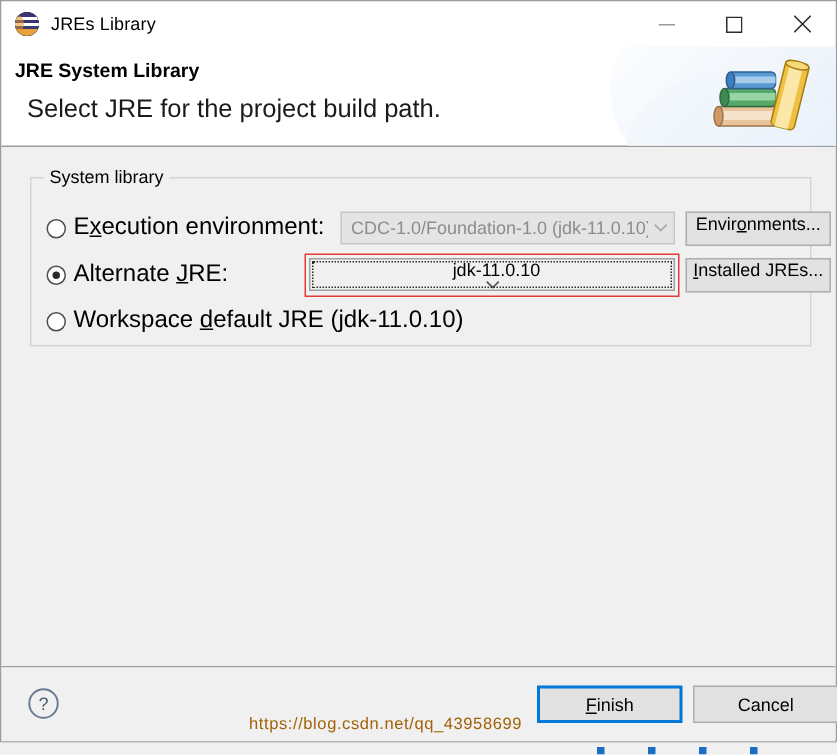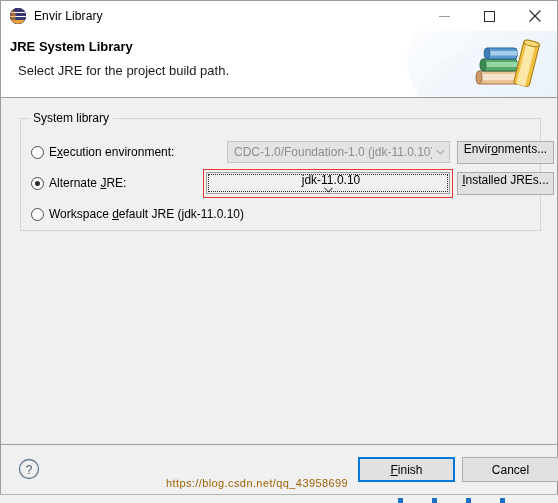--- a/index.html
+++ b/index.html
@@ -116,21 +116,21 @@
   .banner-title {
     position: absolute;
     left: 9px; top: 8px;
     font-size: 13px;
     font-weight: bold;
     color: #000000;
   }
   .banner-sub {
     position: absolute;
     left: 17px; top: 32px;
-    font-size: 13px;
+    font-size: 17px;
     color: #1a1a1a;
   }
   .banner-icon {
     position: absolute;
     right: 14px; top: 7px;
     width: 74px; height: 54px;
   }
 
   
   .content {
@@ -180,21 +180,21 @@
   .radio.checked::after {
     content: "";
     position: absolute;
     left: 3px; top: 3px;
     width: 5px; height: 5px;
     border-radius: 50%;
     background: #2b2b2b;
   }
   .radio-label {
     margin-left: 5px;
-    font-size: 12px;
+    font-size: 16px;
     color: #000000;
     white-space: nowrap;
   }
   .mn { text-decoration: underline; }
 
   
   .combo {
     position: absolute;
     box-sizing: border-box;
     height: 22px;
@@ -328,21 +328,21 @@
 
 <div id="app">
 
   <div class="window">
 
     <div class="titlebar">
       <div class="app-icon">
         <div class="ring"></div>
         <div class="gleam"></div>
       </div>
-      <div class="title-text">Envir Library</div>
+      <div class="title-text">JREs Library</div>
       <div class="win-buttons">
         <div class="win-btn minimize">
           <svg width="11" height="11" viewBox="0 0 11 11">
               <line x1="0" y1="5.5" x2="11" y2="5.5" stroke="#9a9a9a" stroke-width="1"></line>
             </svg>
         </div>
         <div class="win-btn">
           <svg width="11" height="11" viewBox="0 0 11 11">
               <rect x="0.5" y="0.5" width="10" height="10" fill="none" stroke="#2b2b2b" stroke-width="1"></rect>
             </svg>

